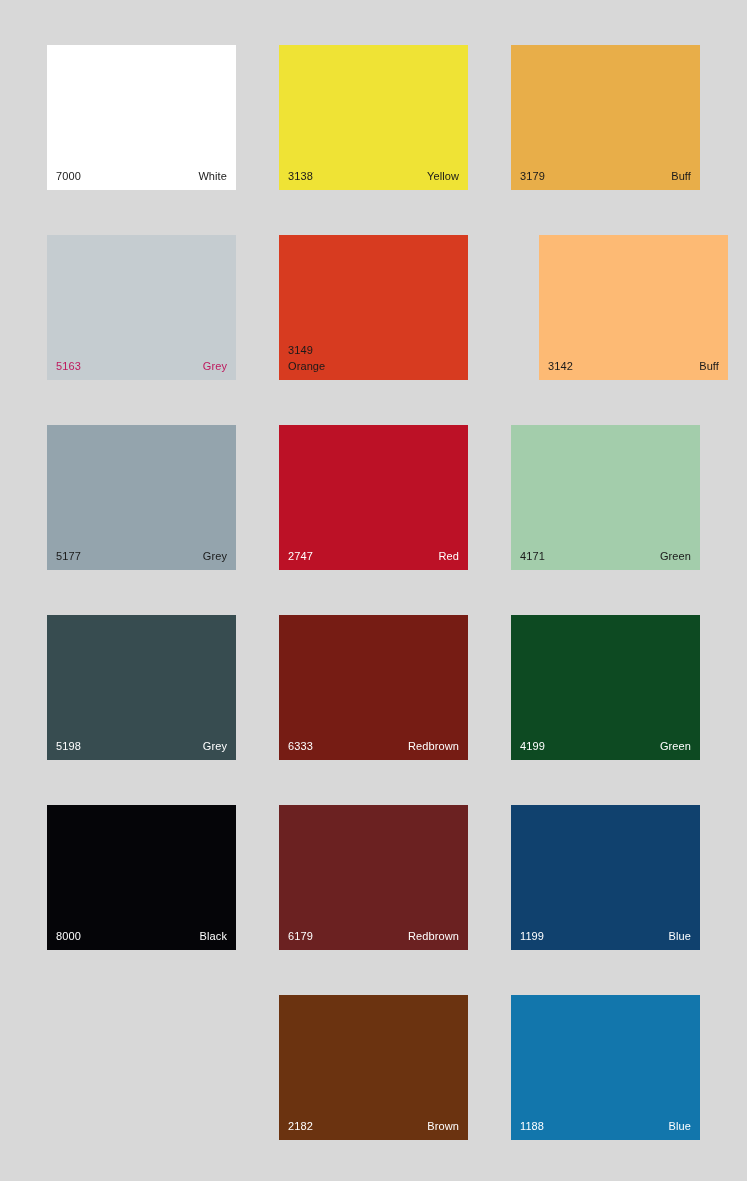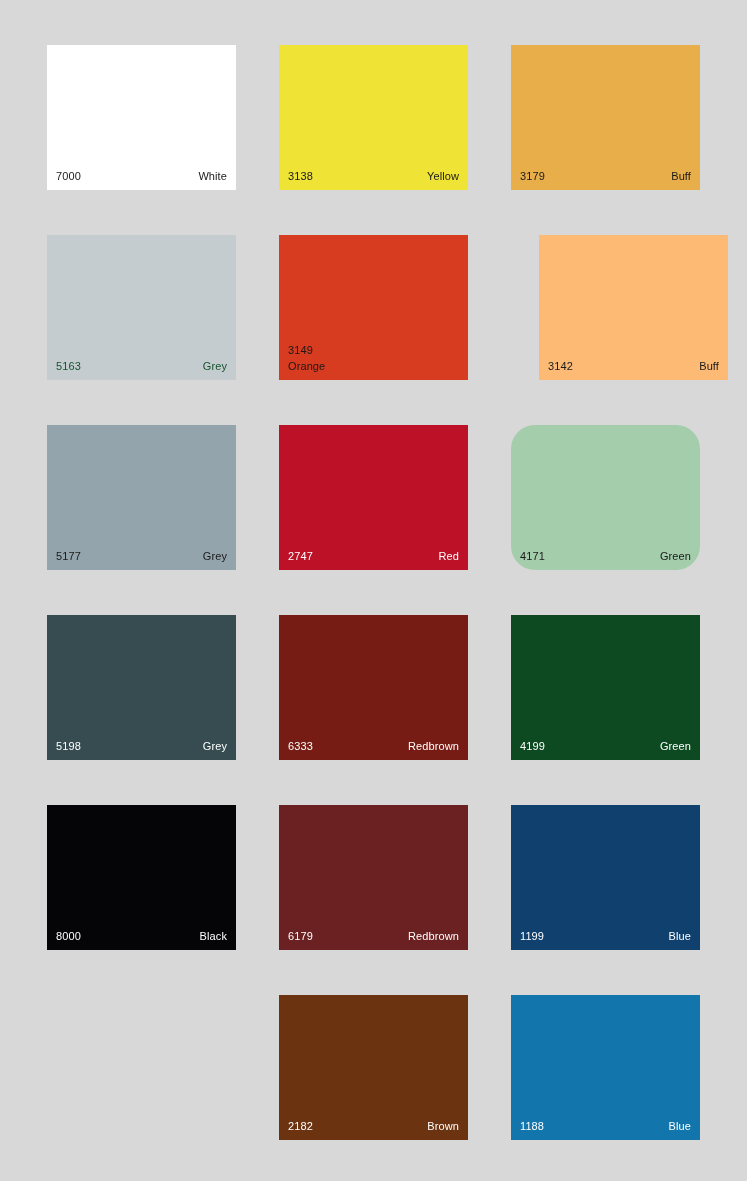--- a/index.html
+++ b/index.html
@@ -72,21 +72,21 @@
         <span class="swatch-name">Yellow</span>
       </div>
     </div>
     <div class="swatch" style="background: rgb(232, 174, 73);">
       <div class="swatch-label" style="color: rgb(26, 26, 26);">
         <span class="swatch-code">3179</span>
         <span class="swatch-name">Buff</span>
       </div>
     </div>
     <div class="swatch" style="background: rgb(197, 204, 208);">
-      <div class="swatch-label" style="color: #14532d; gap: 12px;">
+      <div class="swatch-label" style="color: #be185d; gap: 12px;">
         <span class="swatch-code">5163</span>
         <span class="swatch-name">Grey</span>
       </div>
     </div>
     <div class="swatch" style="background: rgb(215, 59, 32);">
       <div class="swatch-label" style="color: rgb(26, 26, 26); flex-direction: column;">
         <span class="swatch-code">3149</span>
         <span class="swatch-name">Orange</span>
       </div>
     </div>
@@ -101,21 +101,21 @@
         <span class="swatch-code">5177</span>
         <span class="swatch-name">Grey</span>
       </div>
     </div>
     <div class="swatch" style="background: rgb(188, 17, 38);">
       <div class="swatch-label" style="color: rgb(255, 255, 255);">
         <span class="swatch-code">2747</span>
         <span class="swatch-name">Red</span>
       </div>
     </div>
-    <div class="swatch" style="background: rgb(163, 205, 171); border-radius: 24px;">
+    <div class="swatch" style="background: rgb(163, 205, 171);">
       <div class="swatch-label" style="color: rgb(26, 26, 26);">
         <span class="swatch-code">4171</span>
         <span class="swatch-name">Green</span>
       </div>
     </div>
     <div class="swatch" style="background: rgb(55, 76, 80);">
       <div class="swatch-label" style="color: rgb(255, 255, 255);">
         <span class="swatch-code">5198</span>
         <span class="swatch-name">Grey</span>
       </div>

